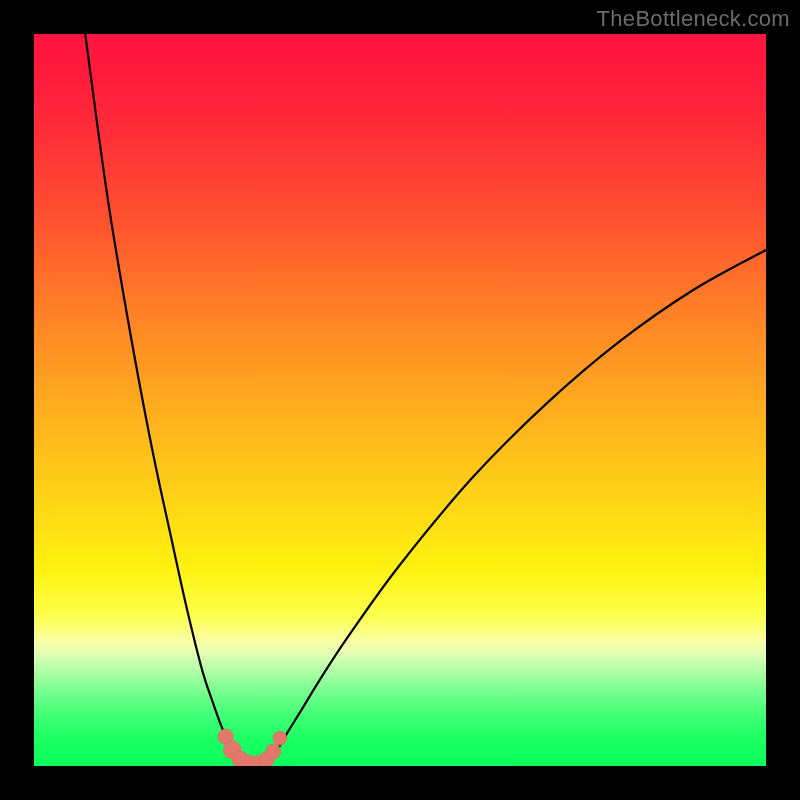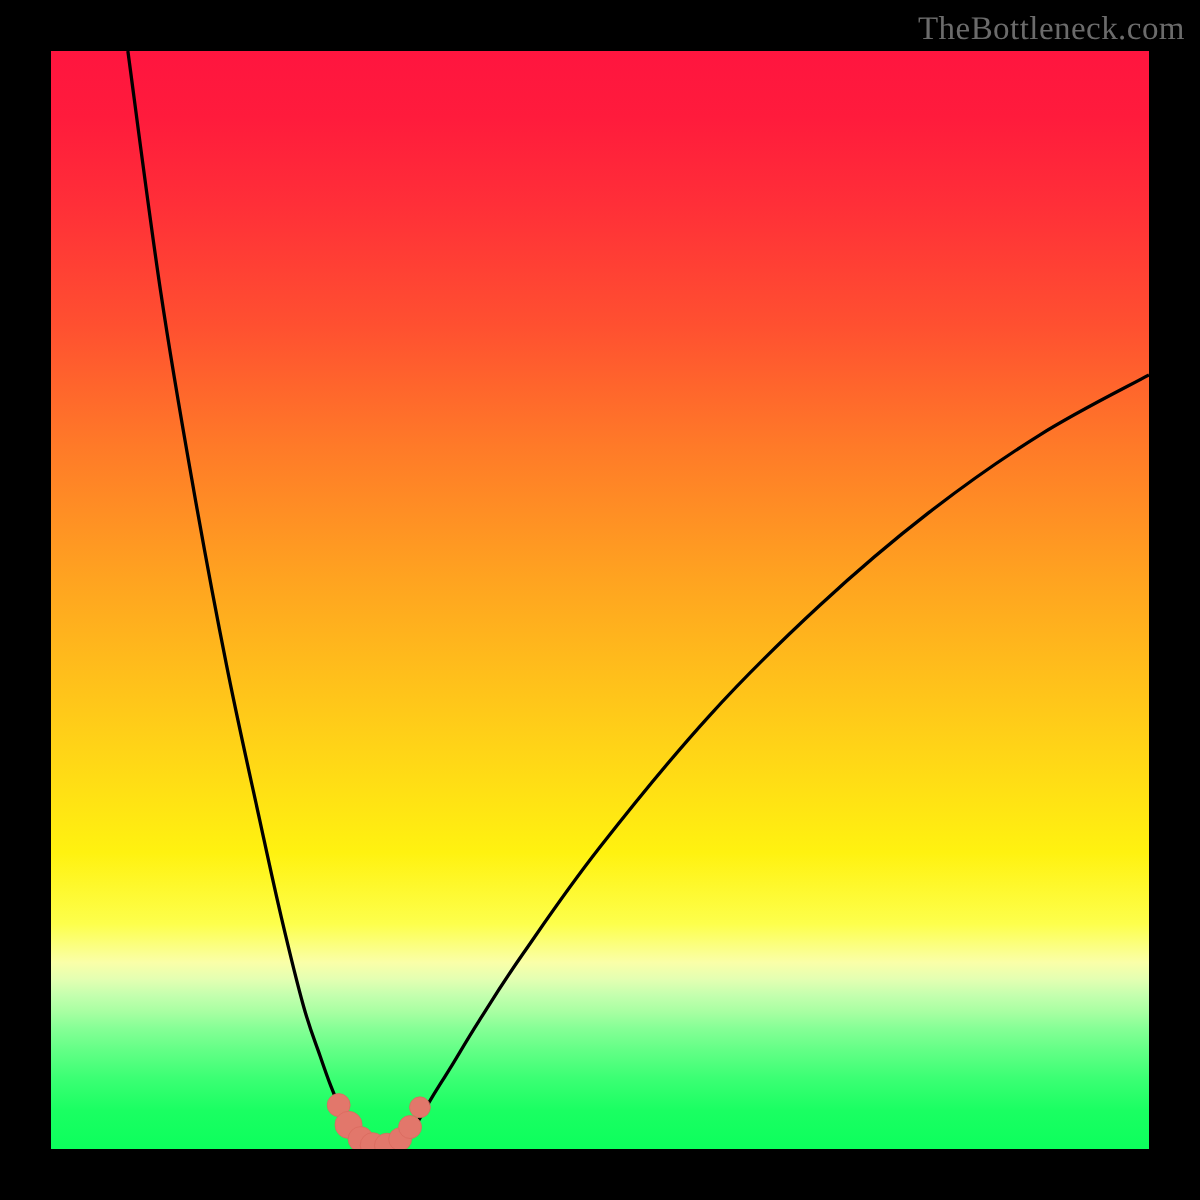--- a/index.html
+++ b/index.html
@@ -9,21 +9,20 @@
     height: 800px;
     background: #000;
     overflow: hidden;
     font-family: Arial, Helvetica, sans-serif;
   }
   .stage {
     position: relative;
     width: 800px;
     height: 800px;
     background: #000;
-    font-family: Liberation Serif, serif;
   }
   .plot {
     position: absolute;
     left: 34px;
     top: 34px;
     width: 732px;
     height: 732px;
     background: linear-gradient(
       to bottom,
       #ff153f 0%,

